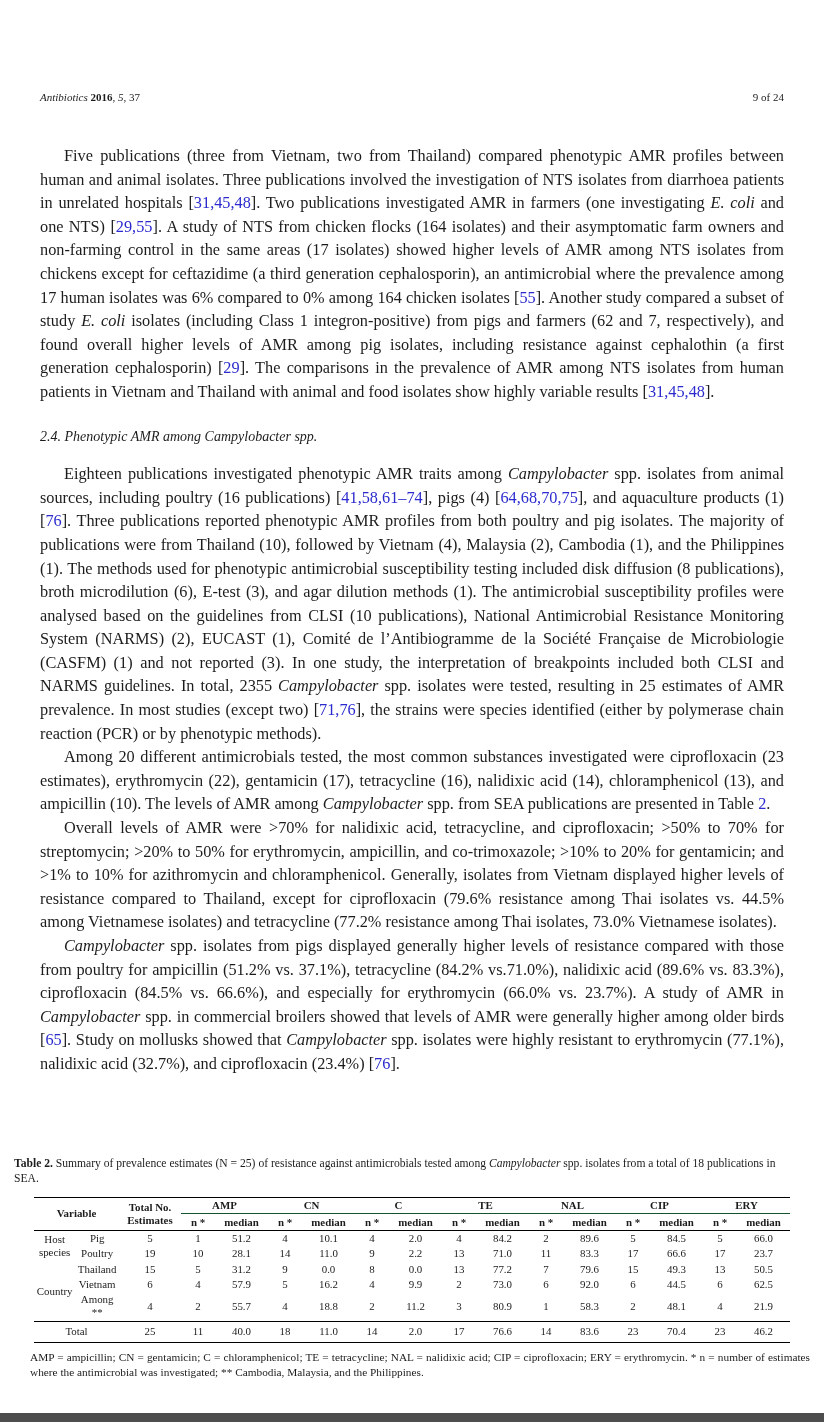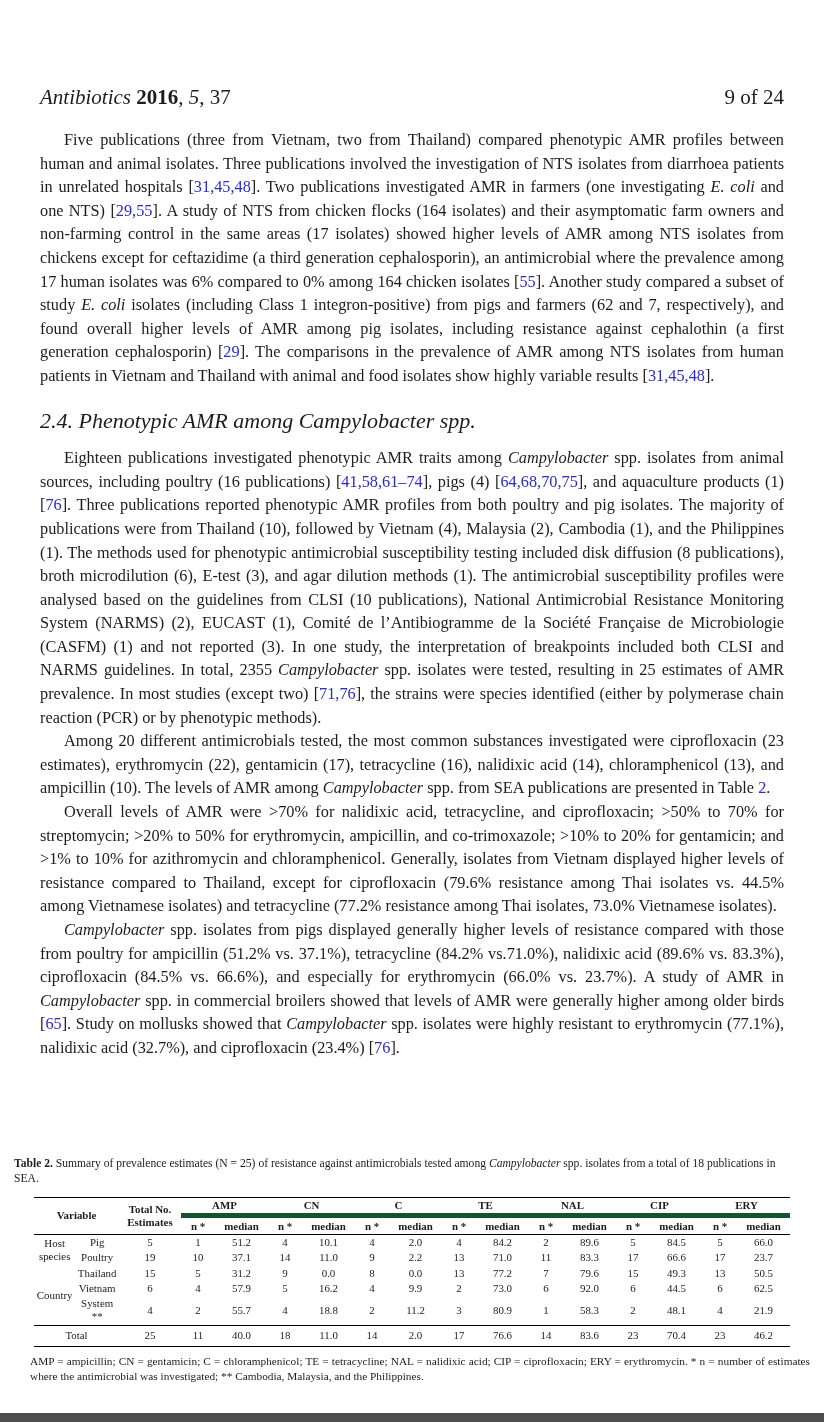--- a/index.html
+++ b/index.html
@@ -6,48 +6,48 @@
   .page {
     position:relative; width:824px; height:1422px;
     background:#ffffff; overflow:hidden;
     font-family:"Liberation Serif","DejaVu Serif",serif;
     color:#1c1c1c;
   }
   
   .running-head{
     position:absolute; top:88px; left:40px; width:744px;
     display:flex; justify-content:space-between; align-items:baseline;
-    font-size:21px; line-height:18px;
+    font-size:11px; line-height:18px;
   }
   
   .article{
-    position:absolute; top:128px; left:40px; width:744px;
+    position:absolute; top:144px; left:40px; width:744px;
     font-size:16.3px; line-height:23.6px;
     text-align:justify; text-justify:inter-word;
   }
   .para{ margin:0; text-indent:24px; }
   .section-heading{
-    font-weight:normal; font-style:italic; font-size:22px;
+    font-weight:normal; font-style:italic; font-size:14px;
     margin:21px 0 14px 0; text-indent:0; text-align:left; line-height:23.6px;
   }
   .it{ font-style:italic; }
   .bd{ font-weight:bold; }
   .cite{ color:#2a2ace; cursor:pointer; }
   
   .table-block{ position:absolute; top:1156px; left:14px; width:796px; }
   .caption{ font-size:11.6px; line-height:15px; margin:0 12px 11px 0; text-align:left; }
   table.amr{
     border-collapse:collapse; width:756px; margin:4px auto;
     font-size:10.9px; line-height:13px;
     border-top:1.5px solid #000; border-bottom:1.5px solid #000;
   }
   table.amr th, table.amr td{ padding:1.2px 2px; text-align:center; font-weight:normal; }
   table.amr thead th{ font-weight:bold; }
   table.amr thead th.hdr-bottom{ border-bottom:1px solid #000; }
-  table.amr thead th.abx{ border-bottom:5px solid #14532d; }
+  table.amr thead th.abx{ border-bottom:1px solid #14532d; }
   table.amr tr.total-row td{ border-top:1px solid #000; padding:3.5px 2px;text-align:center; }
   .footnote{
     font-size:11.3px; line-height:15.6px; margin:7px 0 0 16px;
     text-align:justify;
   }
   
   .bottom-bar{ position:absolute; left:0; bottom:0; width:824px; height:9px; }
 </style>
 </head>
 <body>
@@ -117,21 +117,21 @@
             <td>89.6</td>
             <td>5</td>
             <td>84.5</td>
             <td>5</td>
             <td>66.0</td>
           </tr>
           <tr>
             <td>Poultry</td>
             <td>19</td>
             <td>10</td>
-            <td>37.1</td>
+            <td>28.1</td>
             <td>14</td>
             <td>11.0</td>
             <td>9</td>
             <td>2.2</td>
             <td>13</td>
             <td>71.0</td>
             <td>11</td>
             <td>83.3</td>
             <td>17</td>
             <td>66.6</td>
@@ -169,21 +169,21 @@
             <td>2</td>
             <td>73.0</td>
             <td>6</td>
             <td>92.0</td>
             <td>6</td>
             <td>44.5</td>
             <td>6</td>
             <td>62.5</td>
           </tr>
           <tr>
-            <td>System **</td>
+            <td>Among **</td>
             <td>4</td>
             <td>2</td>
             <td>55.7</td>
             <td>4</td>
             <td>18.8</td>
             <td>2</td>
             <td>11.2</td>
             <td>3</td>
             <td>80.9</td>
             <td>1</td>

